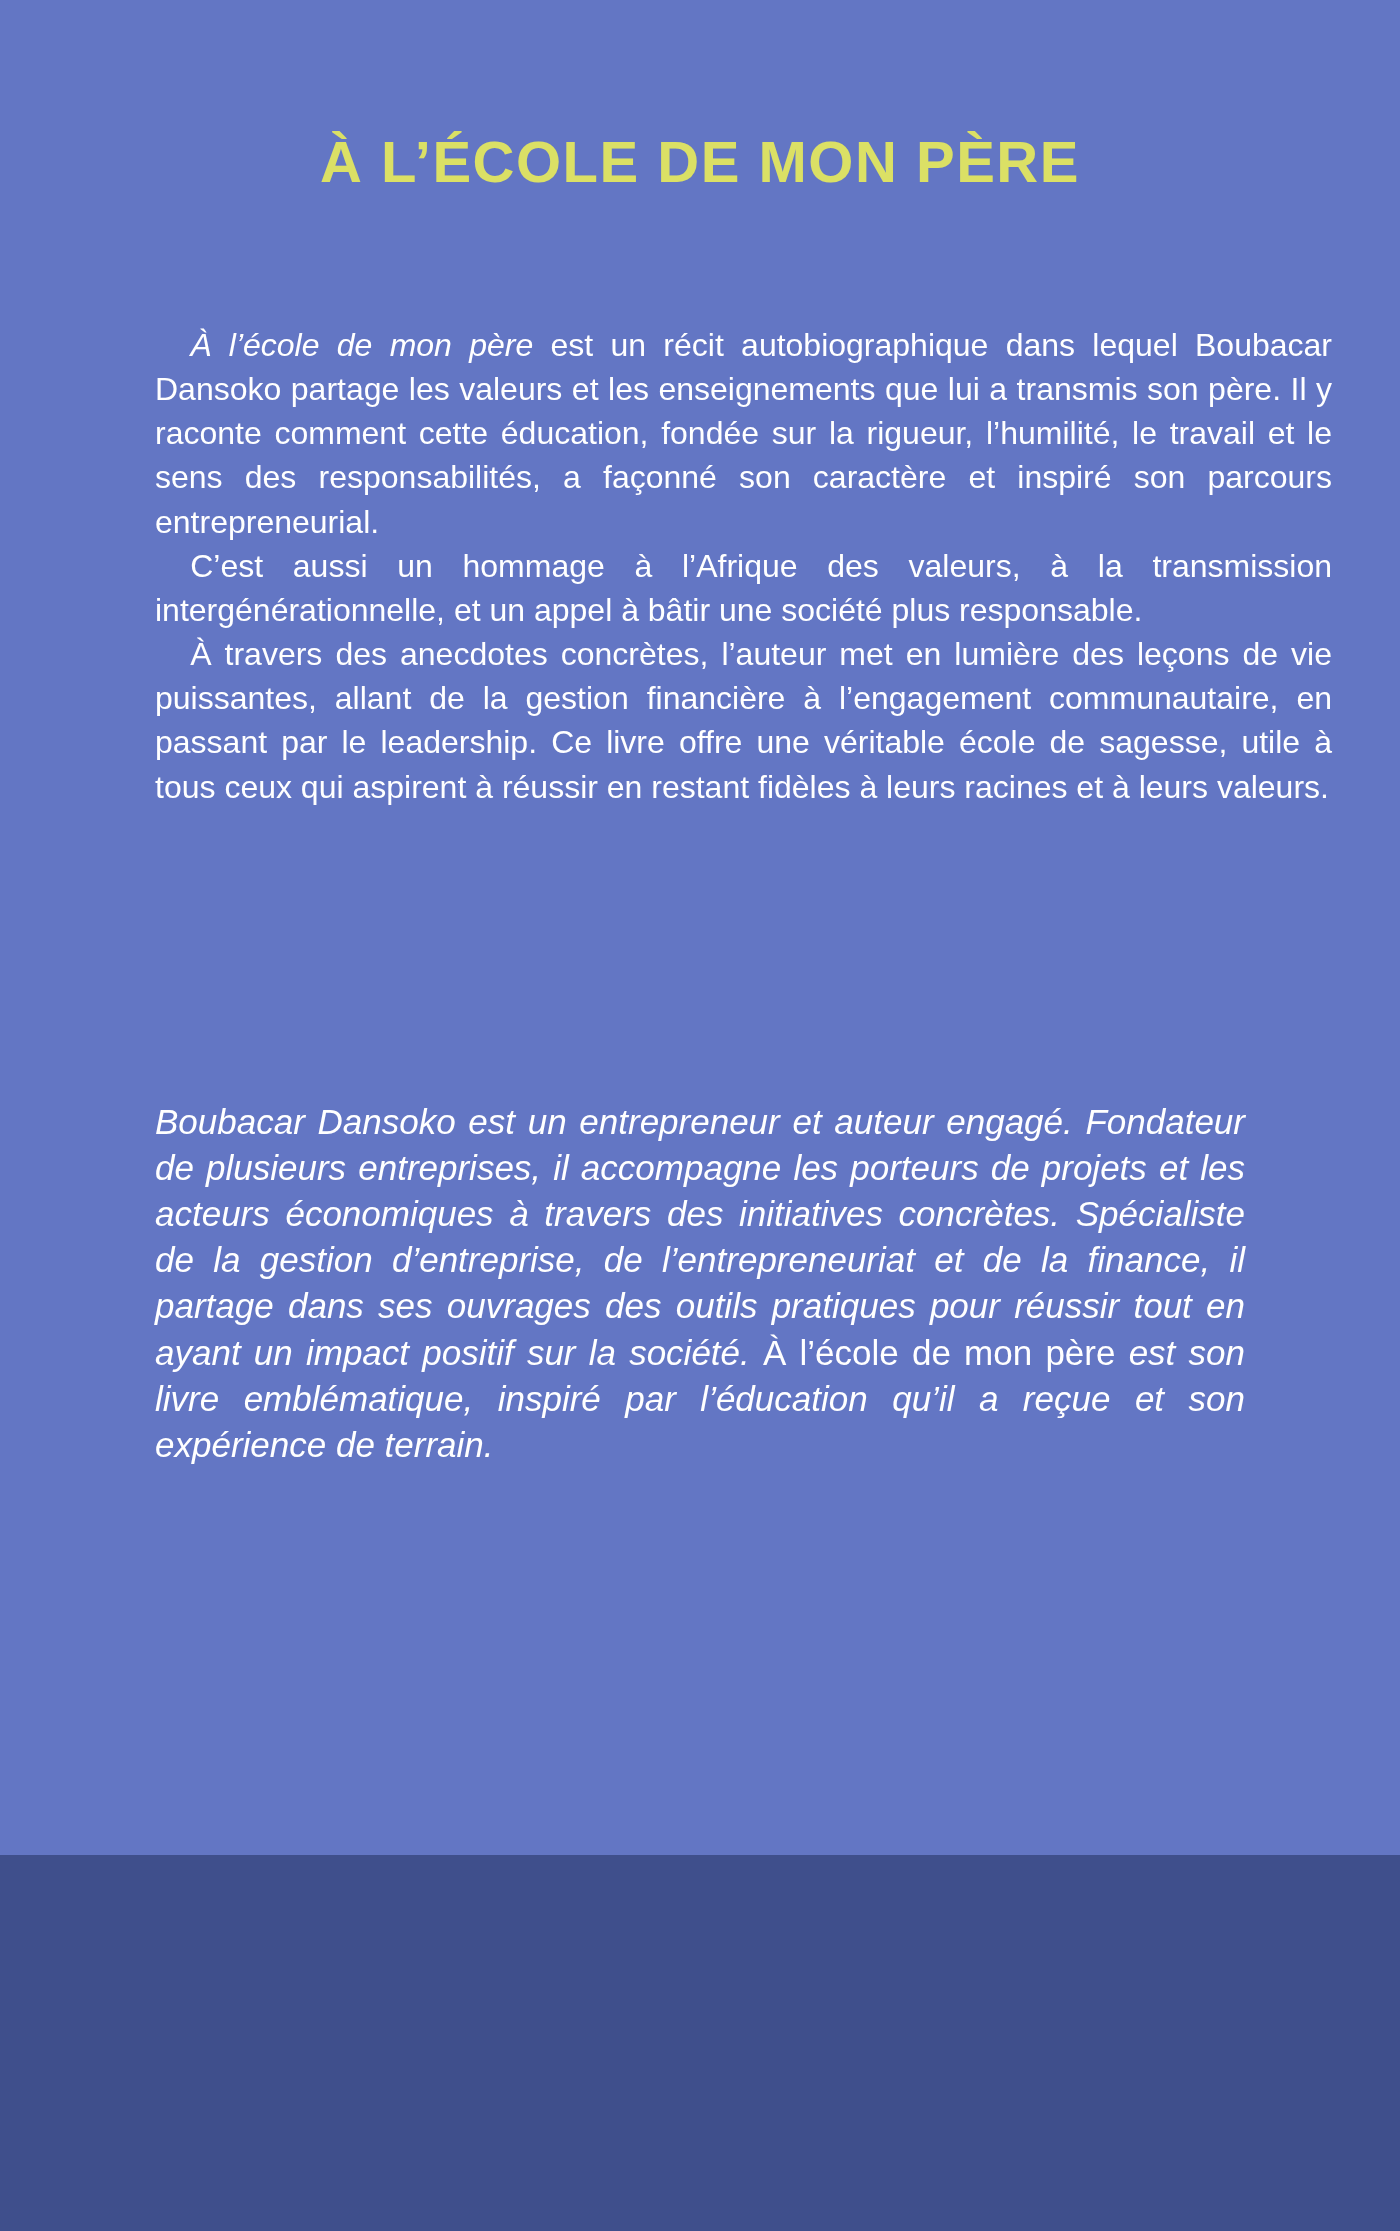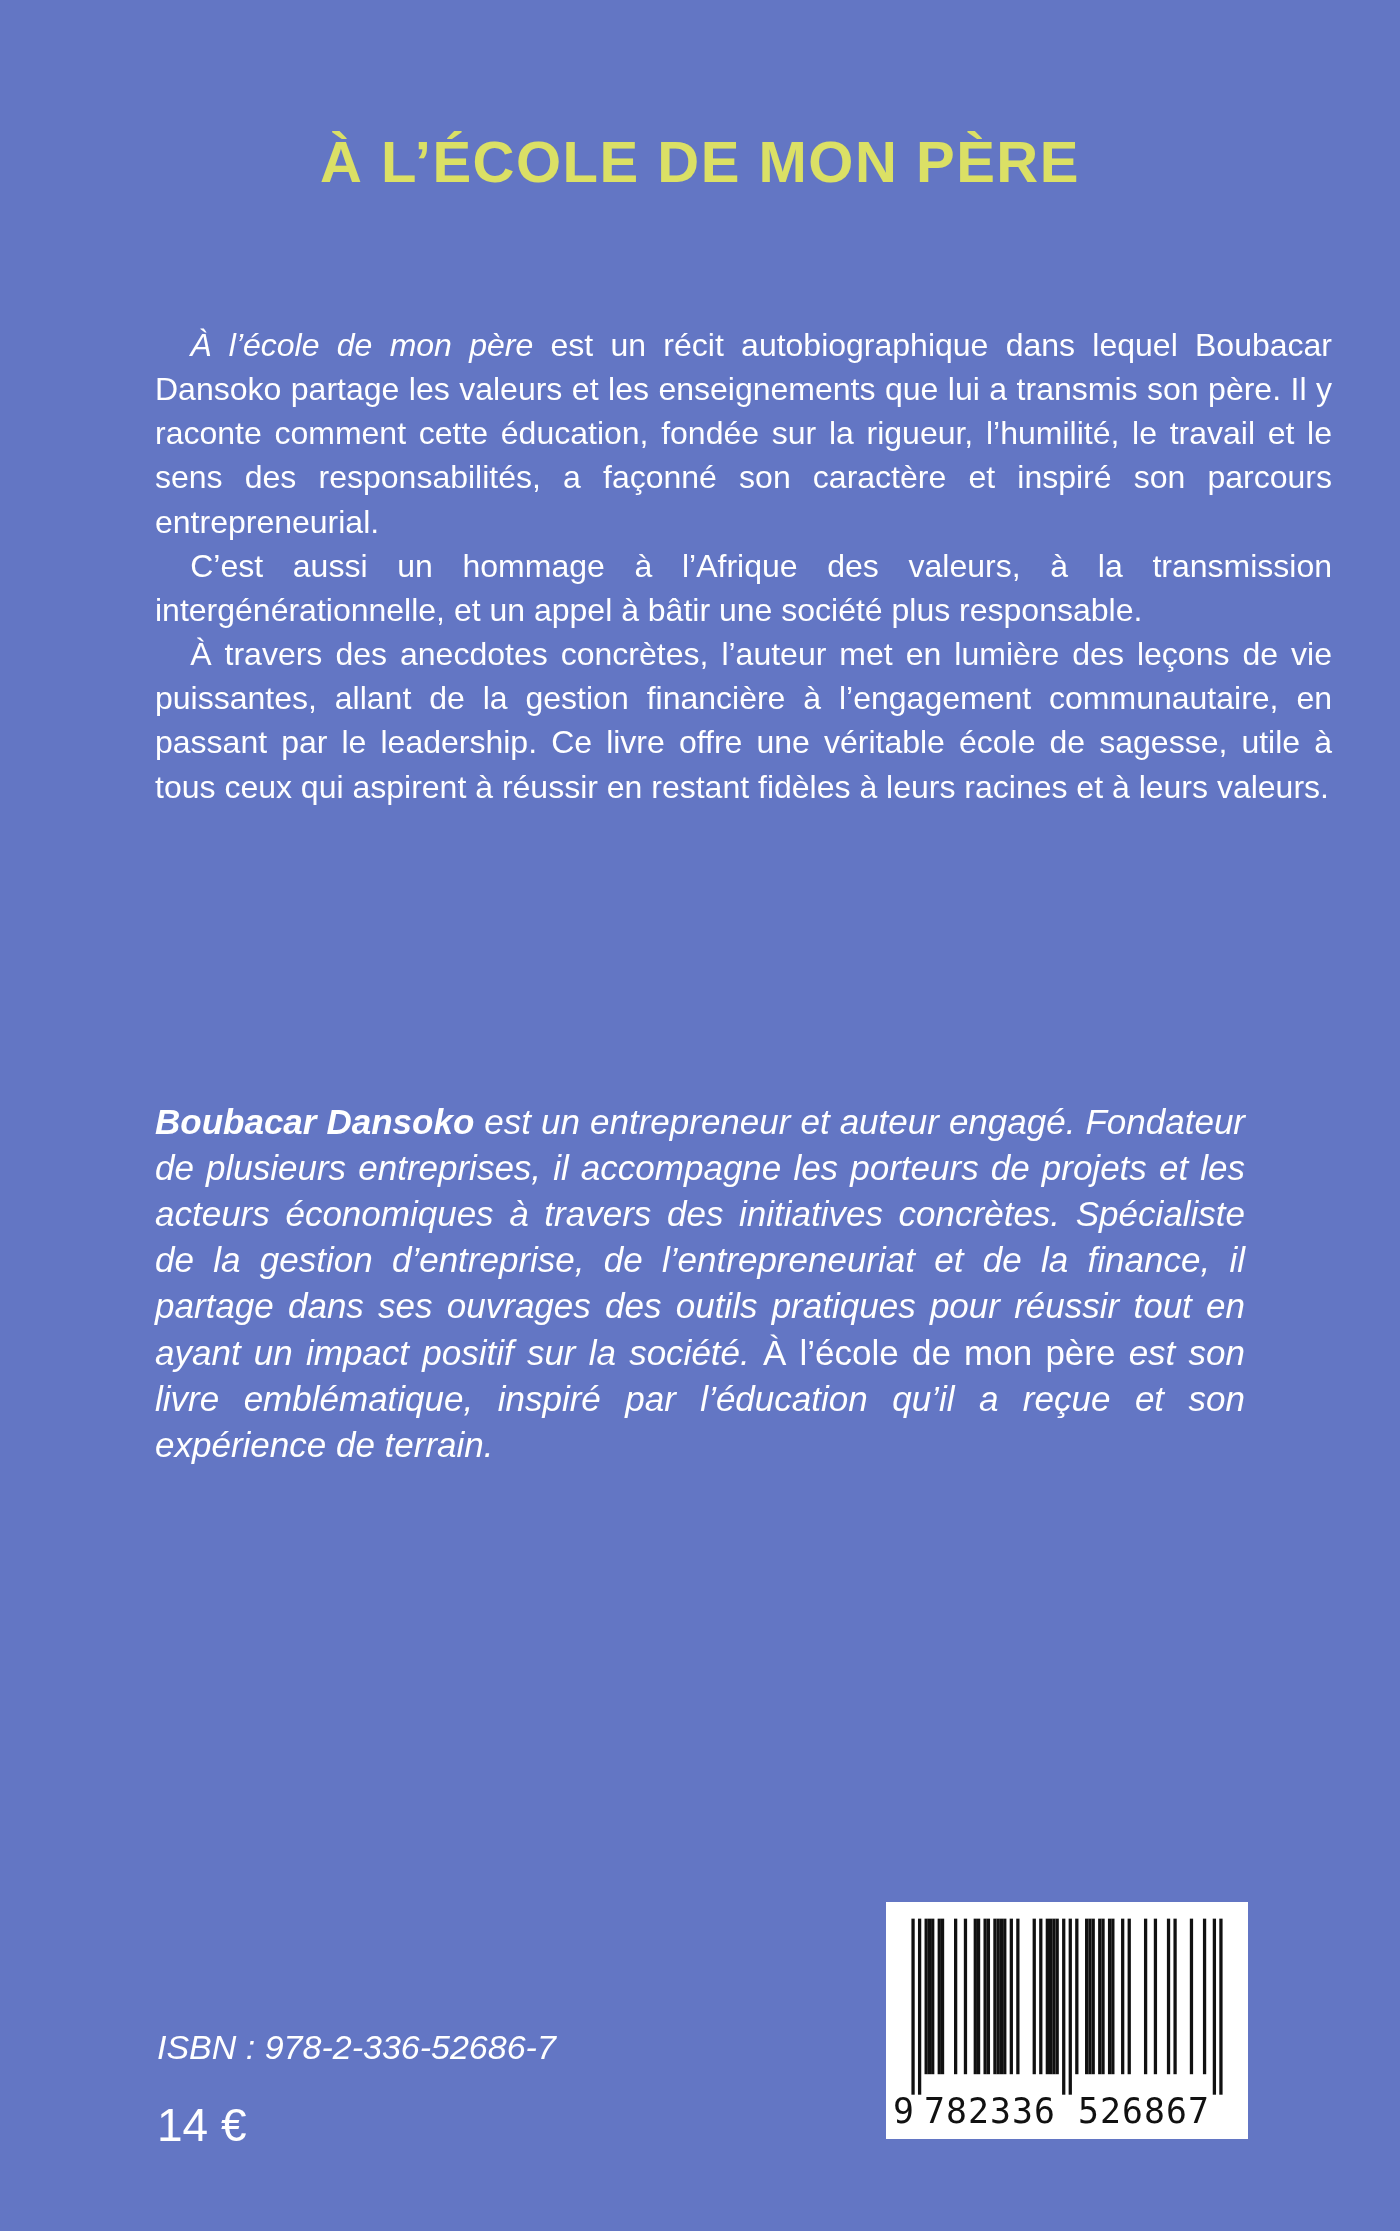--- a/index.html
+++ b/index.html
@@ -3,21 +3,21 @@
 <meta charset="utf-8">
 <style>
   html, body {
     margin: 0;
     padding: 0;
     background: #3f4f8c;
   }
   .page {
     position: relative;
     width: 1400px;
-    height: 2231px;
+    height: 1855px;
     background: #6376c4;
     overflow: hidden;
     font-family: "Liberation Sans", sans-serif;
     color: #ffffff;
   }
   .book-title {
     margin: 0;
     padding-top: 128px;
     text-align: center;
     font-size: 58px;
@@ -36,21 +36,21 @@
     text-indent: 1.1em;
   }
   .italic { font-style: italic; }
   .bio {
     margin: 290px 155px 0 155px;
     font-size: 35px;
     line-height: 1.32;
     font-style: italic;
     text-align: justify;
   }
-  .bio .author { font-weight: 700; }
+  .bio .author { font-weight: 400; }
   .bio .roman { font-style: normal; }
   .isbn-line {
     position: absolute;
     left: 157px;
     top: 2028px;
     font-size: 34px;
     color: #ffffff;
     font-style: italic;
   }
   .price-line {

